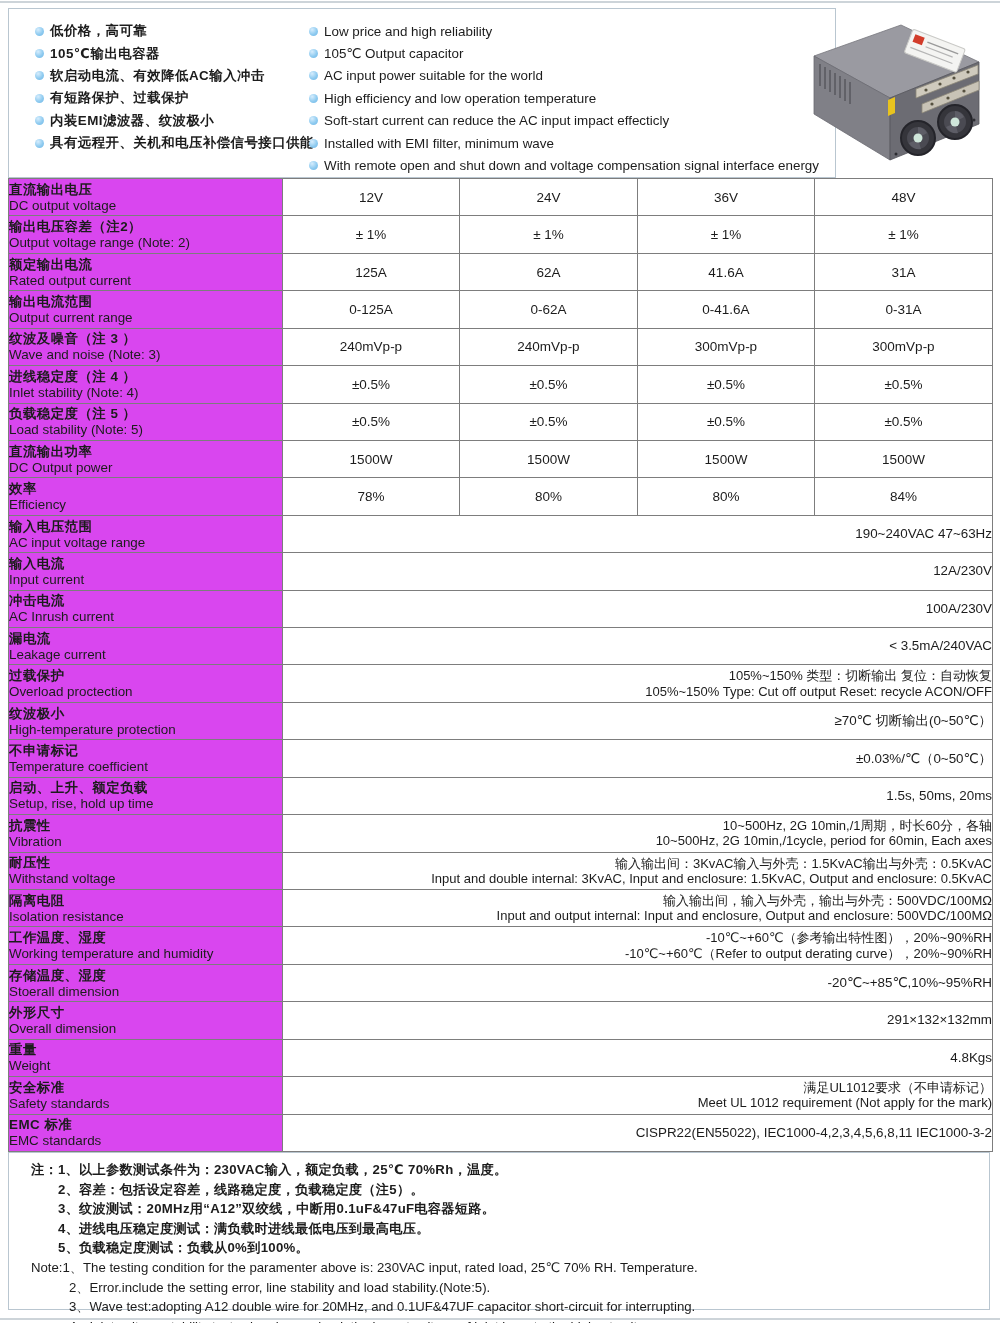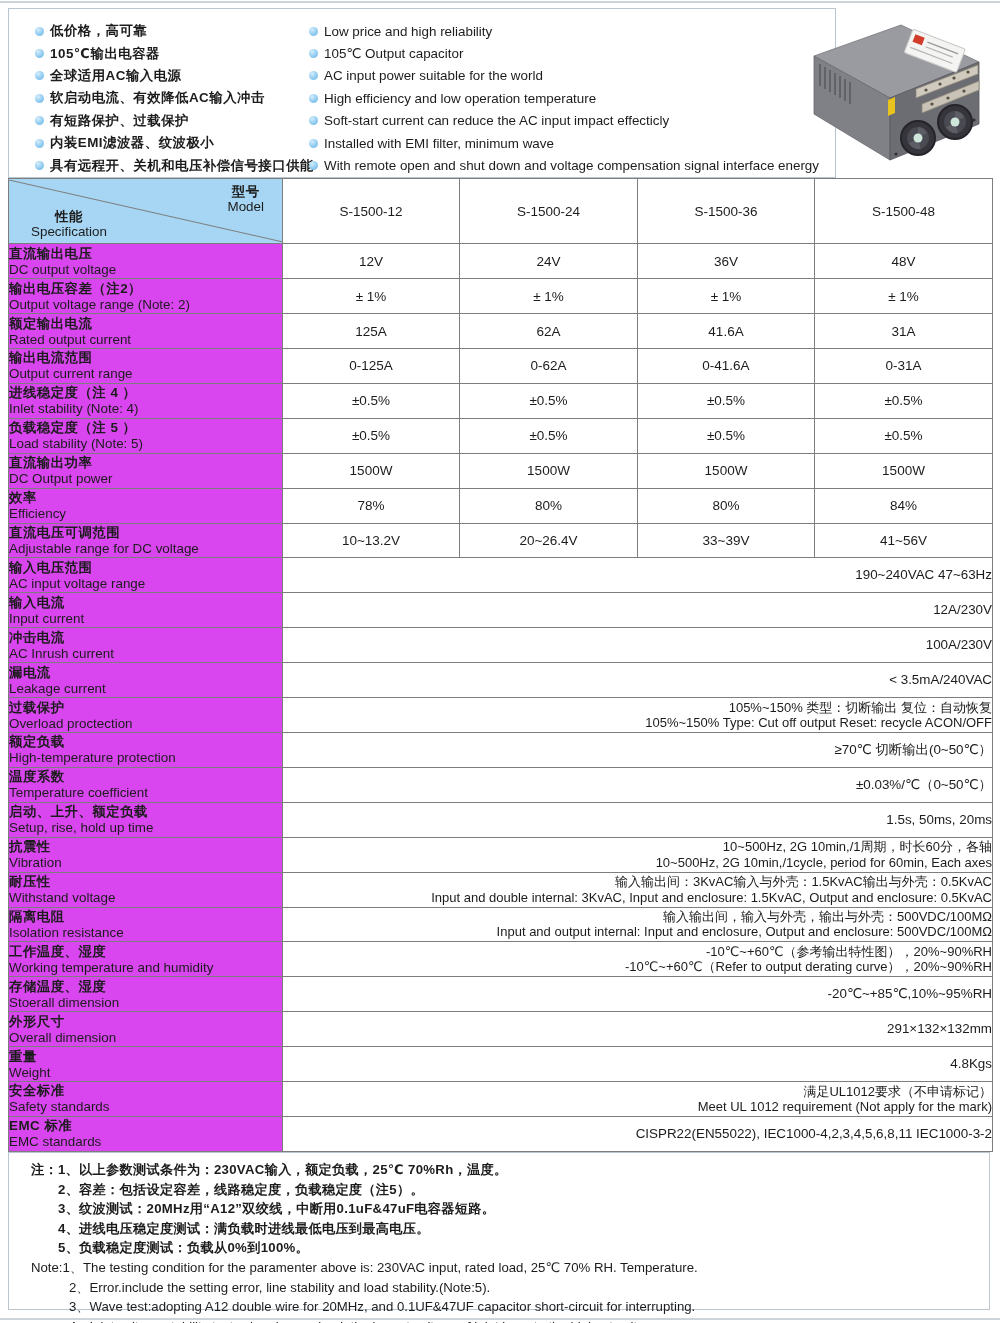--- a/index.html
+++ b/index.html
@@ -65,24 +65,20 @@
       <div class="feat-item">
         <span class="bullet"></span>
         <span class="feat-text zh">低价格，高可靠</span>
       </div>
       <div class="feat-item">
         <span class="bullet"></span>
         <span class="feat-text zh">105℃输出电容器</span>
       </div>
       <div class="feat-item">
         <span class="bullet"></span>
-        <span class="feat-text zh">全球适用AC输入电源</span>
-      </div>
-      <div class="feat-item">
-        <span class="bullet"></span>
         <span class="feat-text zh">软启动电流、有效降低AC输入冲击</span>
       </div>
       <div class="feat-item">
         <span class="bullet"></span>
         <span class="feat-text zh">有短路保护、过载保护</span>
       </div>
       <div class="feat-item">
         <span class="bullet"></span>
         <span class="feat-text zh">内装EMI滤波器、纹波极小</span>
       </div>
@@ -181,41 +177,20 @@
 
 <table id="spec-table">
   <colgroup>
     <col style="width:274px">
       <col style="width:177px">
       <col style="width:178px">
     <col style="width:177px">
       <col style="width:178px">
   </colgroup>
   <tbody id="spec-body">
-      <tr class="hdr">
-        <td class="diag">
-          <div class="diag-wrap">
-            <svg class="diag-svg" width="274" height="62">
-              <line x1="0" y1="0" x2="274" y2="62" stroke="#7d7d7d" stroke-width="1"></line>
-            </svg>
-            <div class="diag-model">
-              <div class="zh">型号</div>
-              <div class="en">Model</div>
-            </div>
-            <div class="diag-spec">
-              <div class="zh">性能</div>
-              <div class="en">Specification</div>
-            </div>
-          </div>
-        </td>
-        <td class="val">S-1500-12</td>
-        <td class="val">S-1500-24</td>
-        <td class="val">S-1500-36</td>
-        <td class="val">S-1500-48</td>
-      </tr>
       <tr>
         <td class="spec">
           <div class="zh">直流输出电压</div>
           <div class="en">DC output voltage</div>
         </td>
         <td class="val">12V</td>
         <td class="val">24V</td>
         <td class="val">36V</td>
         <td class="val">48V</td>
       </tr>
@@ -244,20 +219,30 @@
           <div class="zh">输出电流范围</div>
           <div class="en">Output current range</div>
         </td>
         <td class="val">0-125A</td>
         <td class="val">0-62A</td>
         <td class="val">0-41.6A</td>
         <td class="val">0-31A</td>
       </tr>
       <tr>
         <td class="spec">
+          <div class="zh">纹波及噪音（注 3 ）</div>
+          <div class="en">Wave and noise (Note: 3)</div>
+        </td>
+        <td class="val">240mVp-p</td>
+        <td class="val">240mVp-p</td>
+        <td class="val">300mVp-p</td>
+        <td class="val">300mVp-p</td>
+      </tr>
+      <tr>
+        <td class="spec">
           <div class="zh">进线稳定度（注 4 ）</div>
           <div class="en">Inlet stability (Note: 4)</div>
         </td>
         <td class="val">±0.5%</td>
         <td class="val">±0.5%</td>
         <td class="val">±0.5%</td>
         <td class="val">±0.5%</td>
       </tr>
       <tr>
         <td class="spec">
@@ -284,30 +269,20 @@
           <div class="zh">效率</div>
           <div class="en">Efficiency</div>
         </td>
         <td class="val">78%</td>
         <td class="val">80%</td>
         <td class="val">80%</td>
         <td class="val">84%</td>
       </tr>
       <tr>
         <td class="spec">
-          <div class="zh">直流电压可调范围</div>
-          <div class="en">Adjustable range for DC voltage</div>
-        </td>
-        <td class="val">10~13.2V</td>
-        <td class="val">20~26.4V</td>
-        <td class="val">33~39V</td>
-        <td class="val">41~56V</td>
-      </tr>
-      <tr>
-        <td class="spec">
           <div class="zh">输入电压范围</div>
           <div class="en">AC input voltage range</div>
         </td>
         <td class="span-cell" colspan="4">
           <div class="line">190~240VAC  47~63Hz</div>
         </td>
       </tr>
       <tr>
         <td class="spec">
           <div class="zh">输入电流</div>
@@ -340,30 +315,30 @@
           <div class="zh">过载保护</div>
           <div class="en">Overload proctection</div>
         </td>
         <td class="span-cell two" colspan="4">
           <div class="line">105%~150% 类型：切断输出 复位：自动恢复</div>
           <div class="line">105%~150% Type: Cut off output  Reset: recycle ACON/OFF</div>
         </td>
       </tr>
       <tr>
         <td class="spec">
-          <div class="zh">额定负载</div>
+          <div class="zh">纹波极小</div>
           <div class="en">High-temperature protection</div>
         </td>
         <td class="span-cell" colspan="4">
           <div class="line">≥70℃ 切断输出(0~50℃）</div>
         </td>
       </tr>
       <tr>
         <td class="spec">
-          <div class="zh">温度系数</div>
+          <div class="zh">不申请标记</div>
           <div class="en">Temperature coefficient</div>
         </td>
         <td class="span-cell" colspan="4">
           <div class="line">±0.03%/℃（0~50℃）</div>
         </td>
       </tr>
       <tr>
         <td class="spec">
           <div class="zh">启动、上升、额定负载</div>
           <div class="en">Setup, rise, hold up time</div>

